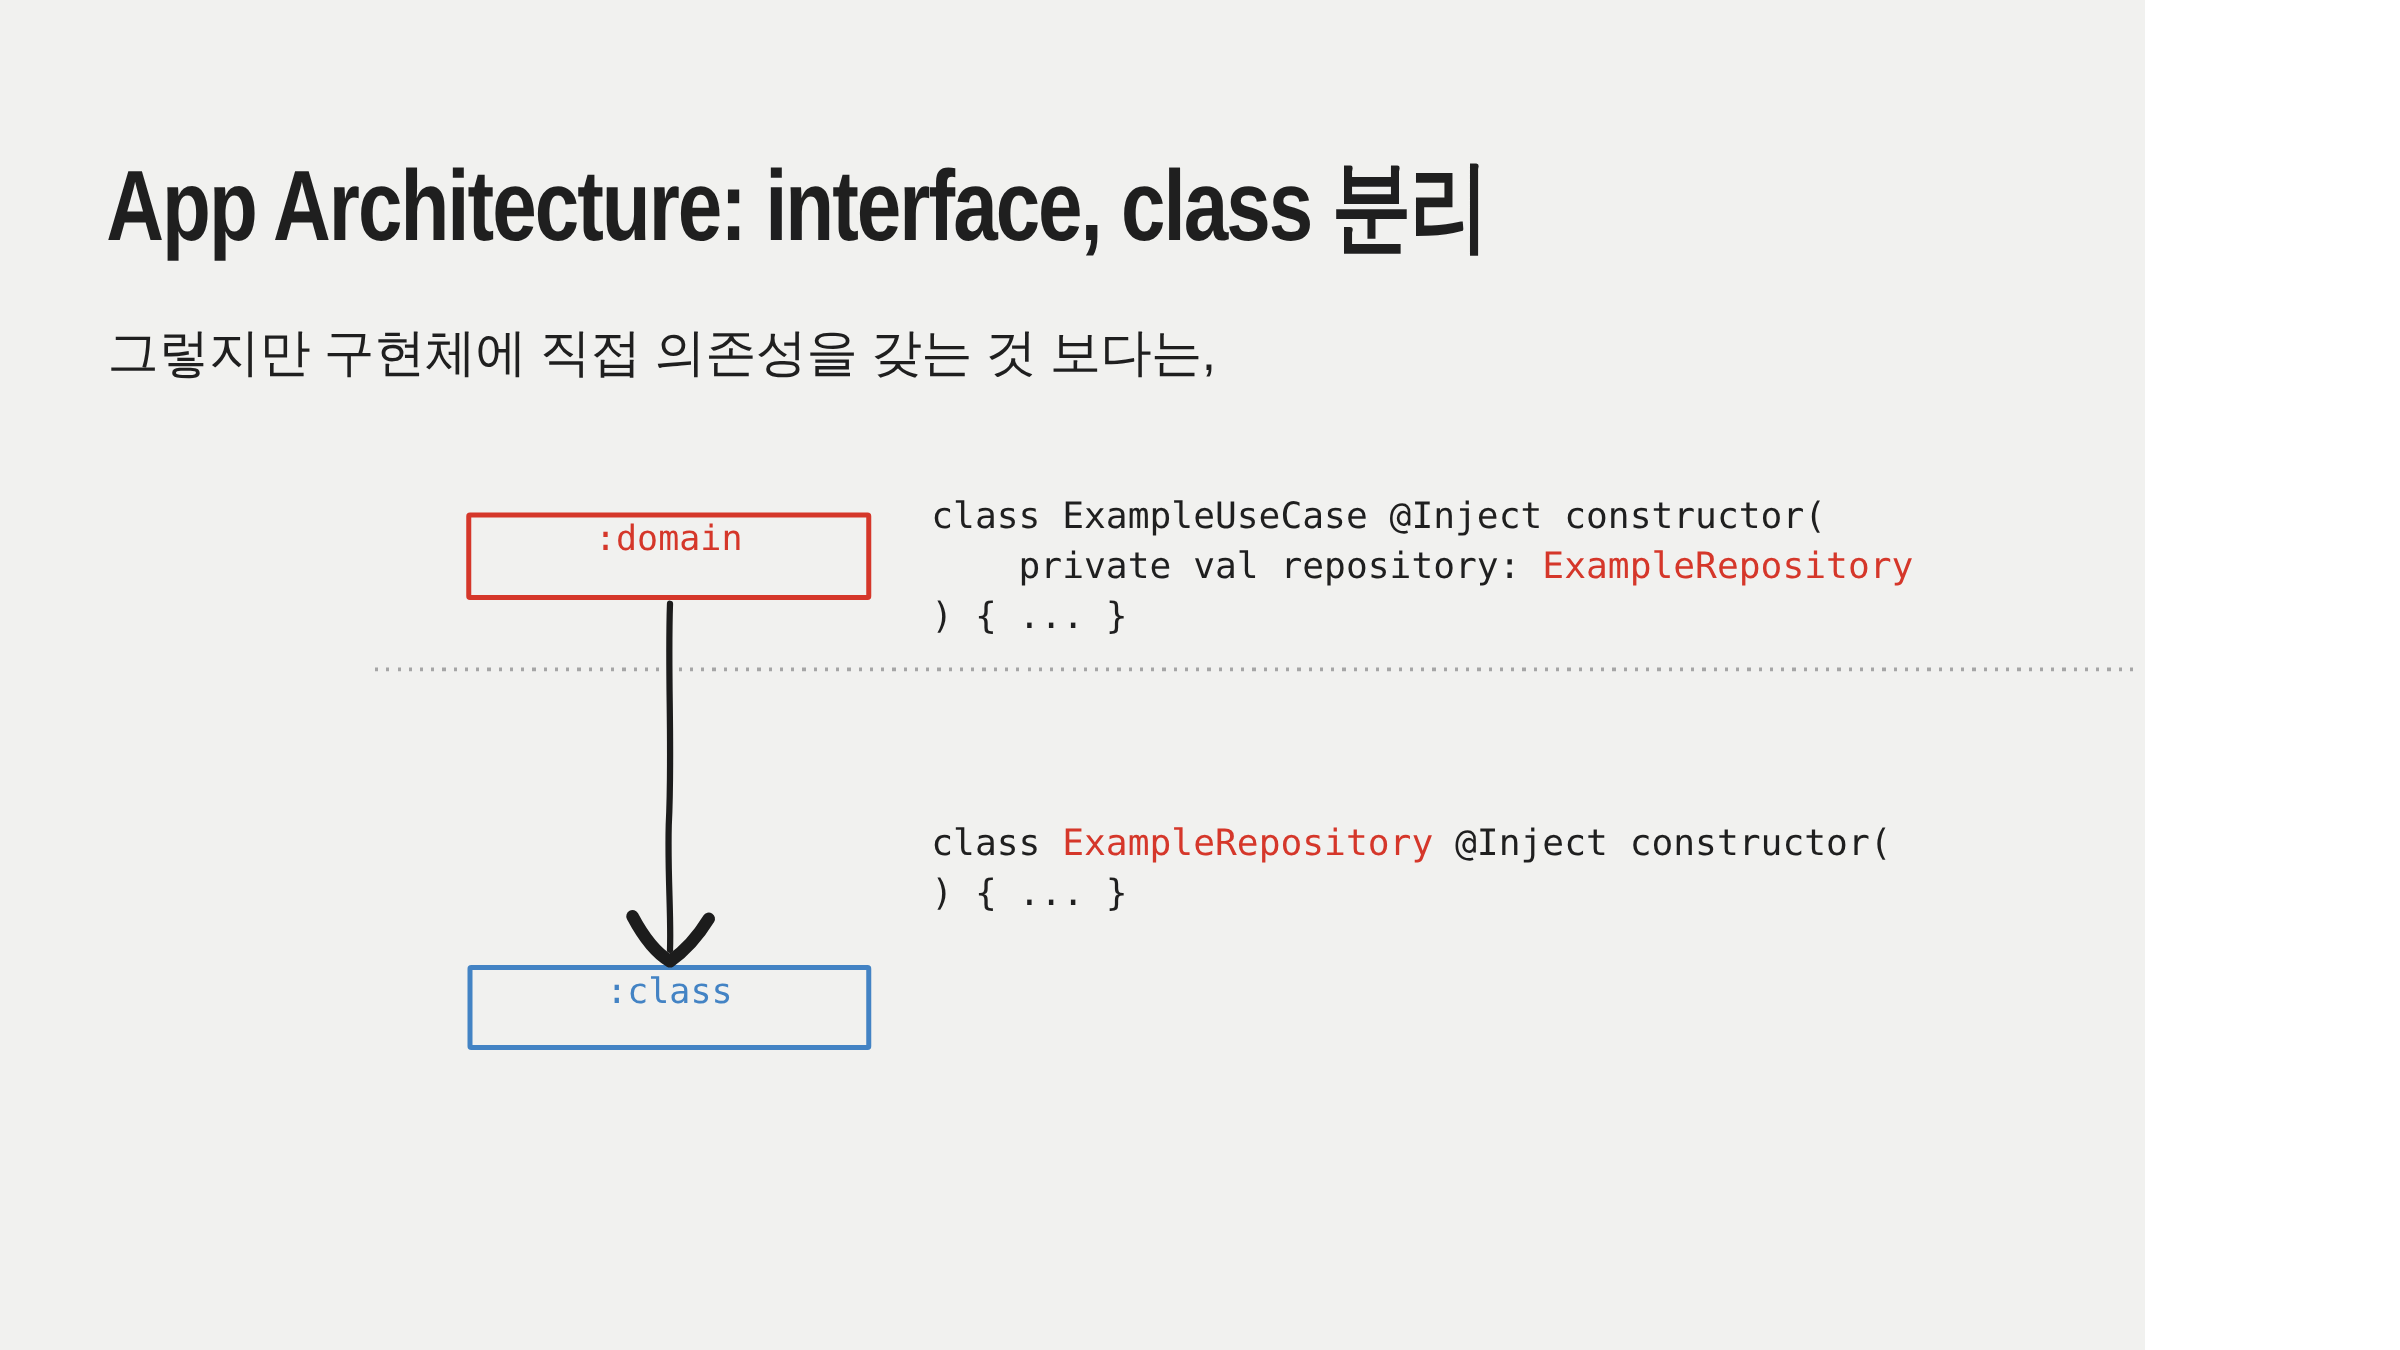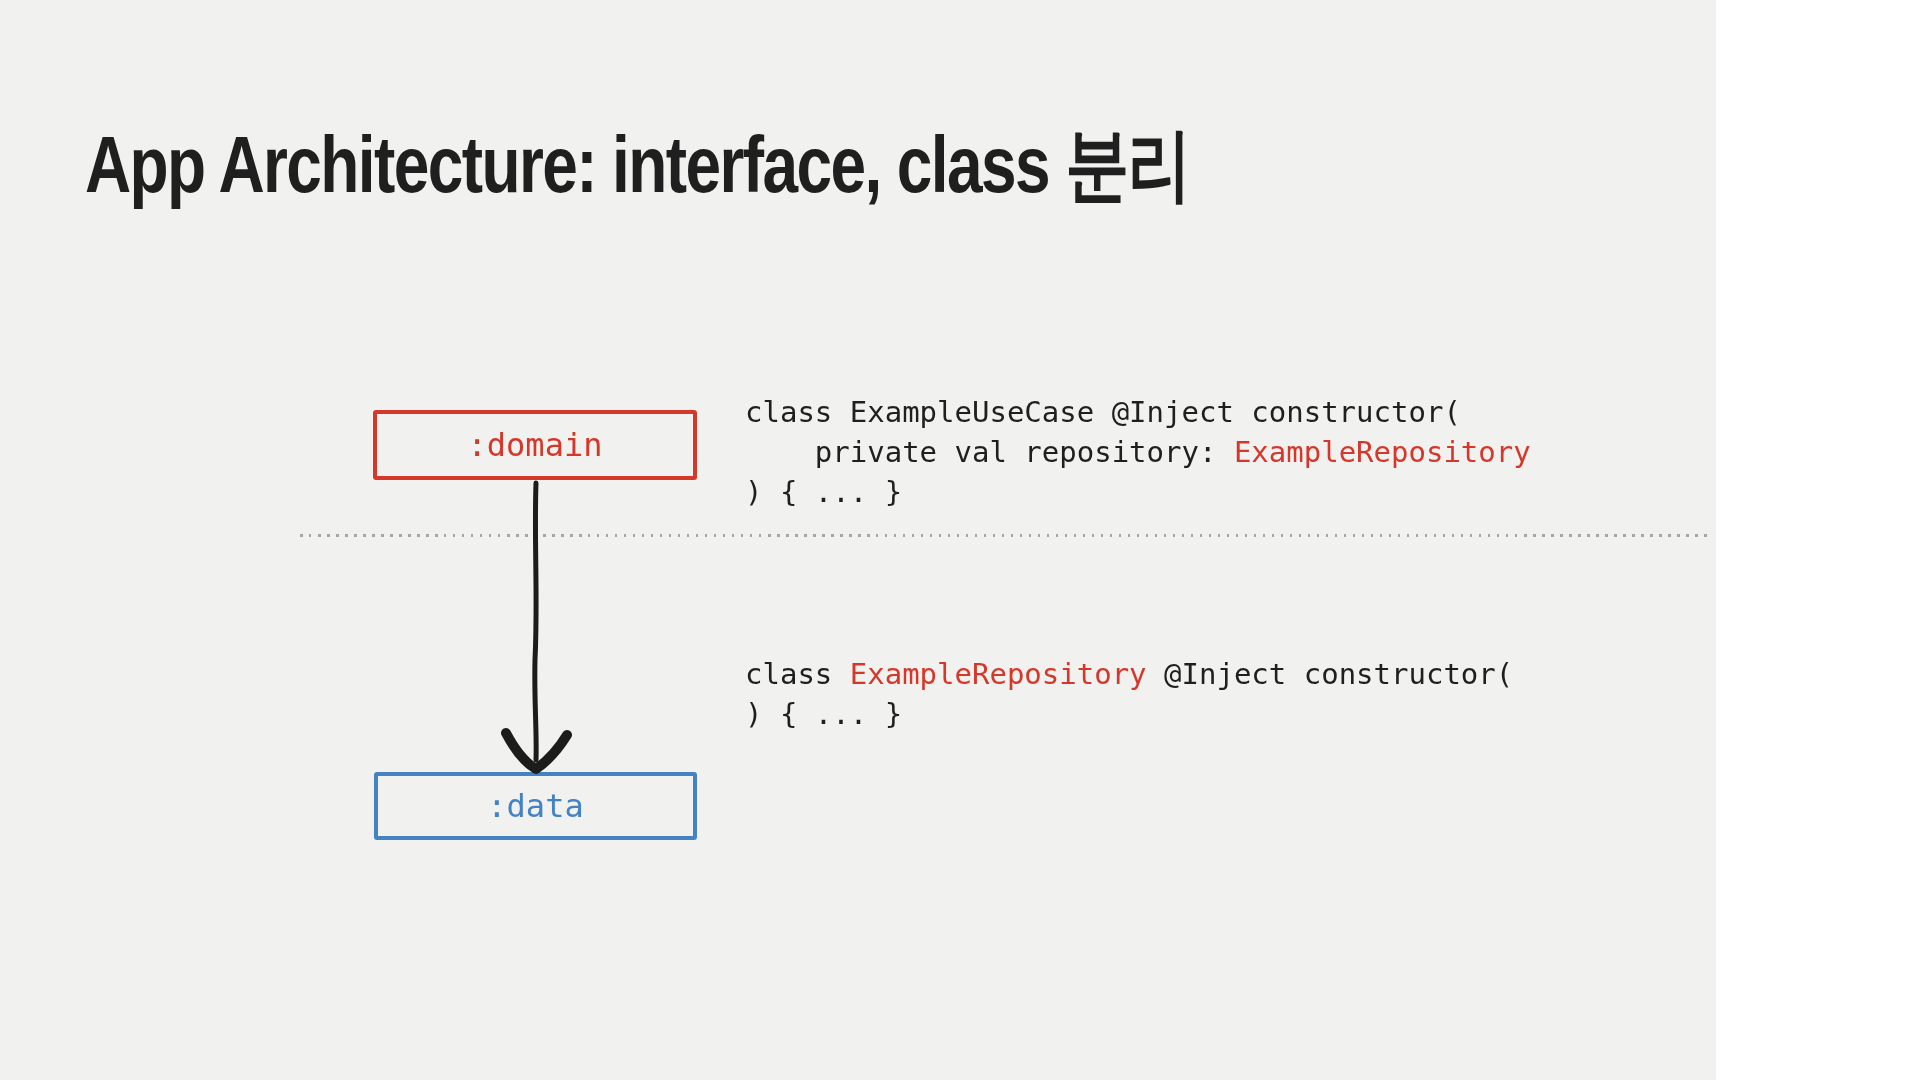--- a/index.html
+++ b/index.html
@@ -35,26 +35,26 @@
     font-size: 41px;
     font-weight: normal;
     letter-spacing: -0.5px;
     color: var(--text-dark, #1c1c1c);
     white-space: nowrap;
   }
   .module-box {
     position: absolute;
     box-sizing: border-box;
     display: flex;
-    align-items: center;
+    align-items: flex-start;
     justify-content: center;
     border-radius: 3px;
     background: transparent;
     font-family: "DejaVu Sans Mono", "Liberation Mono", monospace;
-    font-size: 32px;
+    font-size: 28px;
   }
   .module-box.domain {
     left: 373px;
     top: 410px;
     width: 324px;
     height: 70px;
     border: 4px solid var(--accent-red, #d5372a);
     color: var(--accent-red, #d5372a);
   }
   .module-box.data {
@@ -101,29 +101,30 @@
   .c-dark { color: var(--text-dark, #1f1f1f); }
   .c-red  { color: var(--accent-red, #d5372a); }
 </style>
 </head>
 <body>
 
 <div class="slide">
 
   <h1 class="title">App Architecture: interface, class 분리</h1>
 
+  <p class="subtitle">그렇지만 구현체에 직접 의존성을 갖는 것 보다는,</p>
 
   <div class="module-box domain">
     <span>:domain</span>
   </div>
 
   <div class="divider"></div>
 
   <div class="module-box data">
-    <span>:data</span>
+    <span>:class</span>
   </div>
 
   <svg class="arrow-overlay" viewBox="0 0 1920 1080" xmlns="http://www.w3.org/2000/svg">
     <path d="M536 483 C534 540 538 600 535 660 C534 700 537 732 536 760" fill="none" stroke="#1c1c1c" stroke-width="5" stroke-linecap="round"></path>
     <path d="M506 733 C515 750 524 762 536 769 C549 760 559 748 567 735" fill="none" stroke="#1c1c1c" stroke-width="10" stroke-linecap="round" stroke-linejoin="round"></path>
   </svg>
 
   <pre class="code-block repository"><code><span class="c-dark">class </span><span class="c-red">ExampleRepository</span><span class="c-dark"> @Inject constructor(</span></code>
 <code><span class="c-dark">) { ... }</span></code></pre>
 

